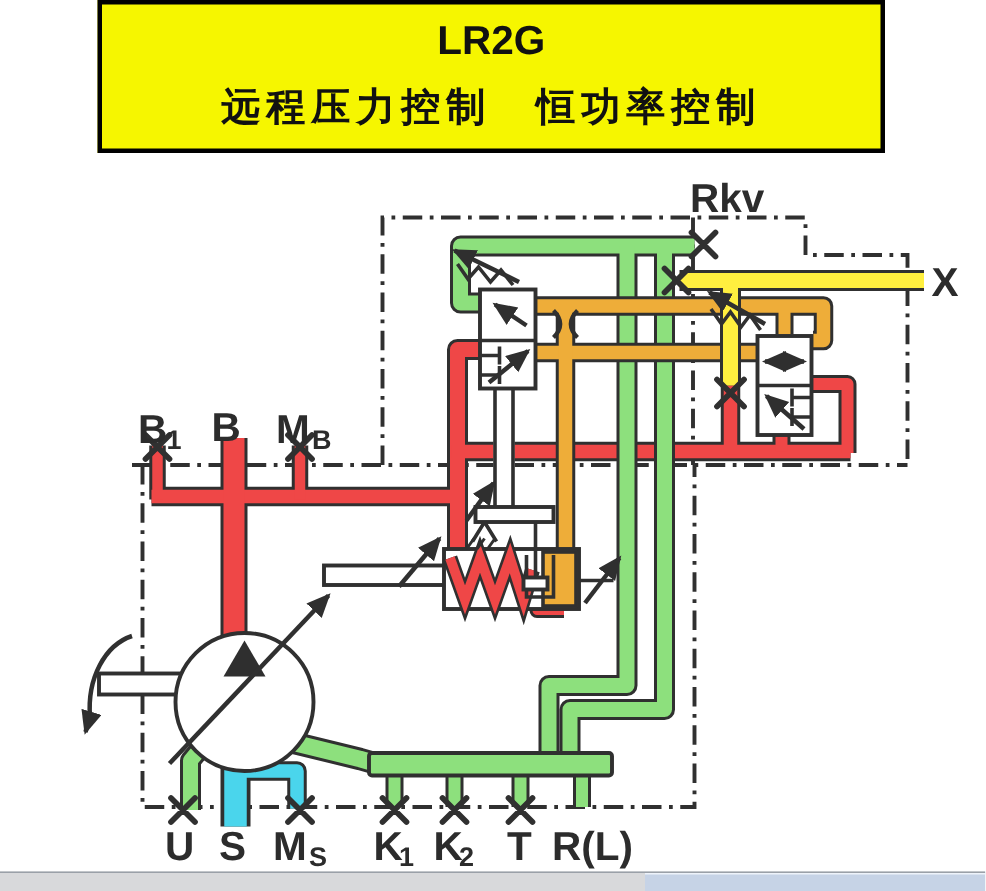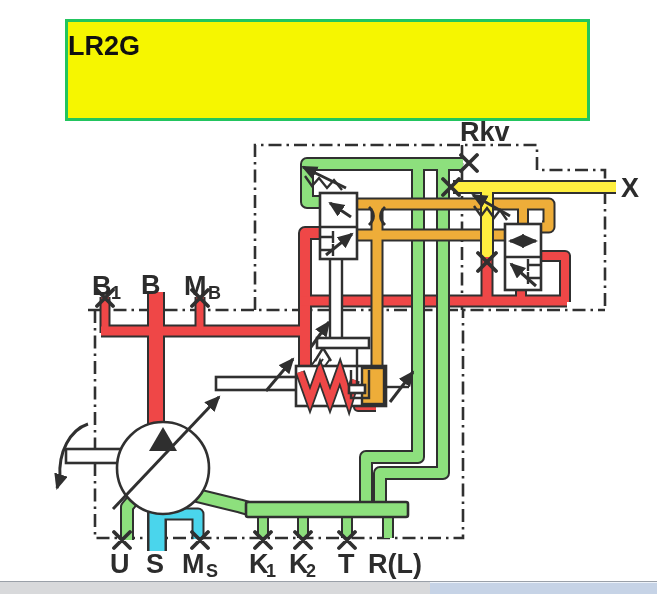--- a/index.html
+++ b/index.html
@@ -1,19 +1,19 @@
 <!DOCTYPE html>
 <html style="--c-red: #ef4747; --c-green: #8de07d; --c-cyan: #4ad5ec; --c-yellow: #ffef3f; --c-orange: #eead39; --c-line: #303030; --c-title_bg: #f6f600; --c-label: #2c2c2c; --c-strip: #d8d9db; --c-strip_right: #c6d3e6;"><head>
 <meta charset="utf-8">
 <style>
   html,body{margin:0;padding:0;background:#fff;}
   #stage{position:relative;width:657px;height:594px;background:#fff;overflow:hidden;
          font-family:"Liberation Sans",sans-serif;}
-  #titlebox{position:absolute;left:65px;top:19px;width:519px;height:96px;
-            background:var(--c-title_bg);border:3px solid #22c55e;}
+  #titlebox{position:absolute;left:65px;top:0;width:519px;height:96px;
+            background:var(--c-title_bg);border:3px solid #000000;text-align:center;}
   #titlebox .model{margin-top:9px;font-weight:bold;font-size:27px;color:#111;
                    font-family:"Liberation Sans",sans-serif;}
   #titlebox .sub{margin-top:11px;font-weight:bold;font-size:26px;color:#111;
                  letter-spacing:4px;font-family:"Liberation Serif","DejaVu Serif",serif;}
   svg{position:absolute;left:0;top:0;}
   .bnd{fill:none;stroke:var(--c-line);stroke-width:2.6;stroke-dasharray:13 5 2.5 5;}
   .cas{fill:none;stroke:var(--c-line);stroke-linejoin:round;}
   .red{fill:none;stroke:var(--c-red);stroke-linejoin:round;}
   .grn{fill:none;stroke:var(--c-green);stroke-linejoin:round;}
   .cyn{fill:none;stroke:var(--c-cyan);stroke-linejoin:round;}
@@ -30,20 +30,21 @@
   #strip .rightseg{position:absolute;left:430px;top:0;width:227px;height:13px;
          background:var(--c-strip_right);border-top:1px solid #eef3fa;}
 </style>
 </head>
 <body>
 
 <div id="stage">
 
   <div id="titlebox">
     <div class="model">LR2G</div>
+    <div class="sub">远程压力控制　恒功率控制</div>
   </div>
 
   <svg width="657" height="594" viewBox="0 0 657 594">
     <defs>
       <marker id="ah" markerWidth="17" markerHeight="15" refX="14" refY="7" orient="auto" markerUnits="userSpaceOnUse">
         <path d="M0,0 L16,7 L0,14 Z" fill="#2f2f2f"></path>
       </marker>
     </defs>
 
     <g>

